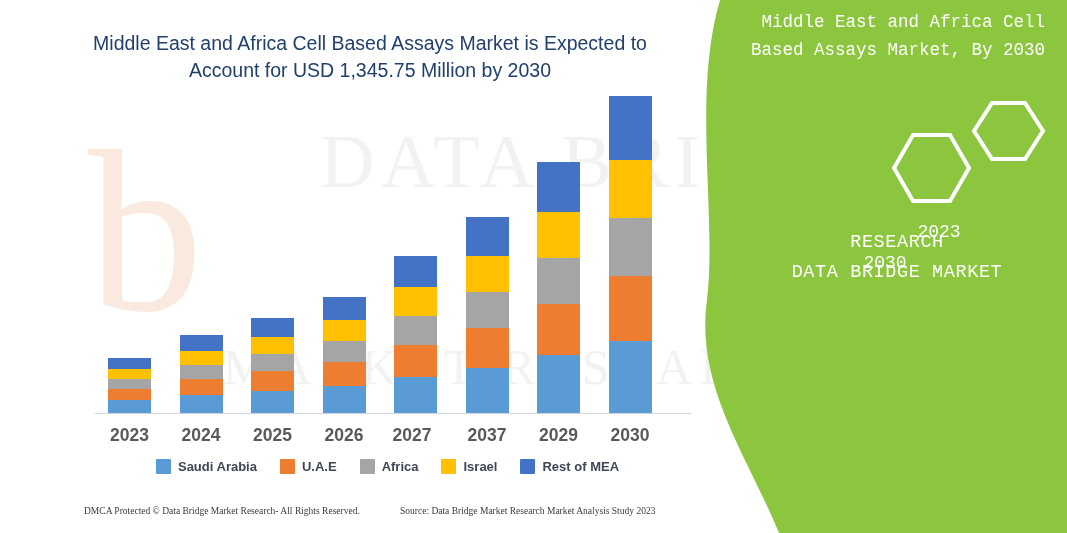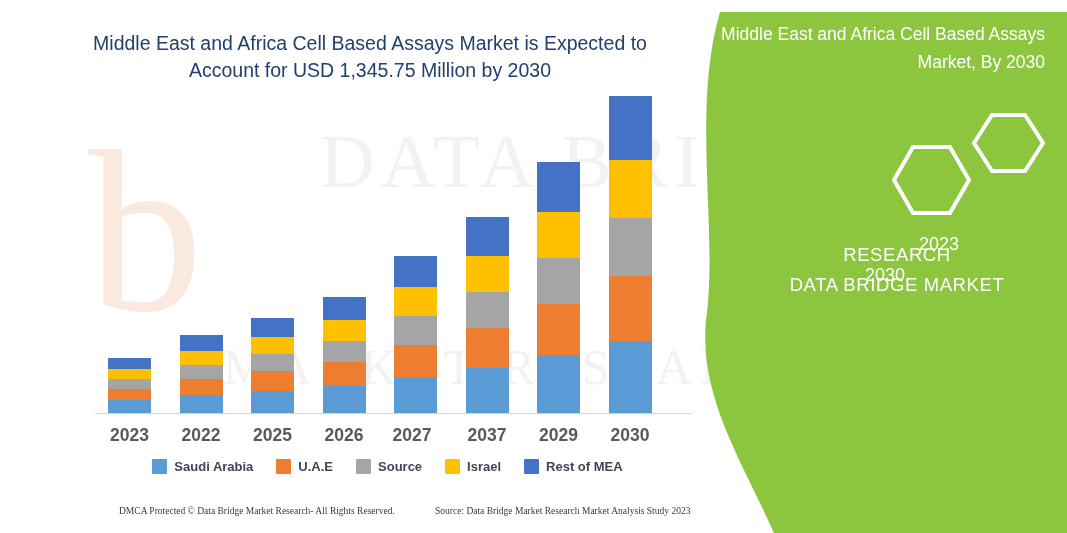--- a/index.html
+++ b/index.html
@@ -59,27 +59,27 @@
     position:absolute;left:95px;top:453px;width:585px;height:26px;
     display:flex;align-items:center;justify-content:center;gap:23px;
   }
   .legend-item{display:flex;align-items:center;gap:7px;}
   .legend-swatch{width:15px;height:15px;display:block;border-radius:1px;}
   .legend-label{font-size:13px;font-weight:bold;color:#3e4756;white-space:nowrap;}
 
   .footer{position:absolute;left:0;top:506px;width:700px;height:20px;z-index:3;}
   .foot-txt{
     position:absolute;font-family:"Liberation Serif", serif;
-    font-size:9.5px;color:#3a3a3a;white-space:nowrap;margin-left:35px;
+    font-size:9.5px;color:#3a3a3a;white-space:nowrap;
   }
   .foot-left{left:84px;top:0;}
   .foot-right{left:400px;top:0;}
 
   
-  .green-panel{position:absolute;right:0;top:12px;width:380px;height:411px;z-index:4;}
+  .green-panel{position:absolute;right:0;top:0;width:380px;height:411px;z-index:4;font-family:Liberation Mono, monospace;}
   .green-svg{position:absolute;right:0;top:0;}
   .green-content{position:absolute;left:0;top:0;width:380px;height:533px;}
 
   .panel-title{
     position:absolute;left:20px;top:8px;width:350px;
     text-align:right;color:#ffffff;
     font-size:17.5px;line-height:28px;font-weight:400;
     padding-right:12px;box-sizing:border-box;
   }
 
@@ -169,41 +169,41 @@
             <div class="seg" style="height: 58px; background: rgb(165, 165, 165);"></div>
             <div class="seg" style="height: 58px; background: rgb(255, 192, 0);"></div>
             <div class="seg" style="height: 64px; background: rgb(68, 114, 196);"></div>
           </div>
         </div>
       <div class="baseline"></div>
     </div>
 
     <div class="xaxis" id="xaxis">
         <div class="xtick" style="left: -0.5px;">2023</div>
-        <div class="xtick" style="left: 71px;">2022</div>
+        <div class="xtick" style="left: 71px;">2024</div>
         <div class="xtick" style="left: 142.5px;">2025</div>
         <div class="xtick" style="left: 214px;">2026</div>
         <div class="xtick" style="left: 282px;">2027</div>
         <div class="xtick" style="left: 357px;">2037</div>
         <div class="xtick" style="left: 428.5px;">2029</div>
         <div class="xtick" style="left: 500px;">2030</div>
       </div>
 
     <div class="legend" id="legend">
         <div class="legend-item">
           <span class="legend-swatch" style="background: rgb(91, 155, 213);"></span>
           <span class="legend-label">Saudi Arabia</span>
         </div>
         <div class="legend-item">
           <span class="legend-swatch" style="background: rgb(237, 125, 49);"></span>
           <span class="legend-label">U.A.E</span>
         </div>
         <div class="legend-item">
           <span class="legend-swatch" style="background: rgb(165, 165, 165);"></span>
-          <span class="legend-label">Source</span>
+          <span class="legend-label">Africa</span>
         </div>
         <div class="legend-item">
           <span class="legend-swatch" style="background: rgb(255, 192, 0);"></span>
           <span class="legend-label">Israel</span>
         </div>
         <div class="legend-item">
           <span class="legend-swatch" style="background: rgb(68, 114, 196);"></span>
           <span class="legend-label">Rest of MEA</span>
         </div>
       </div>

